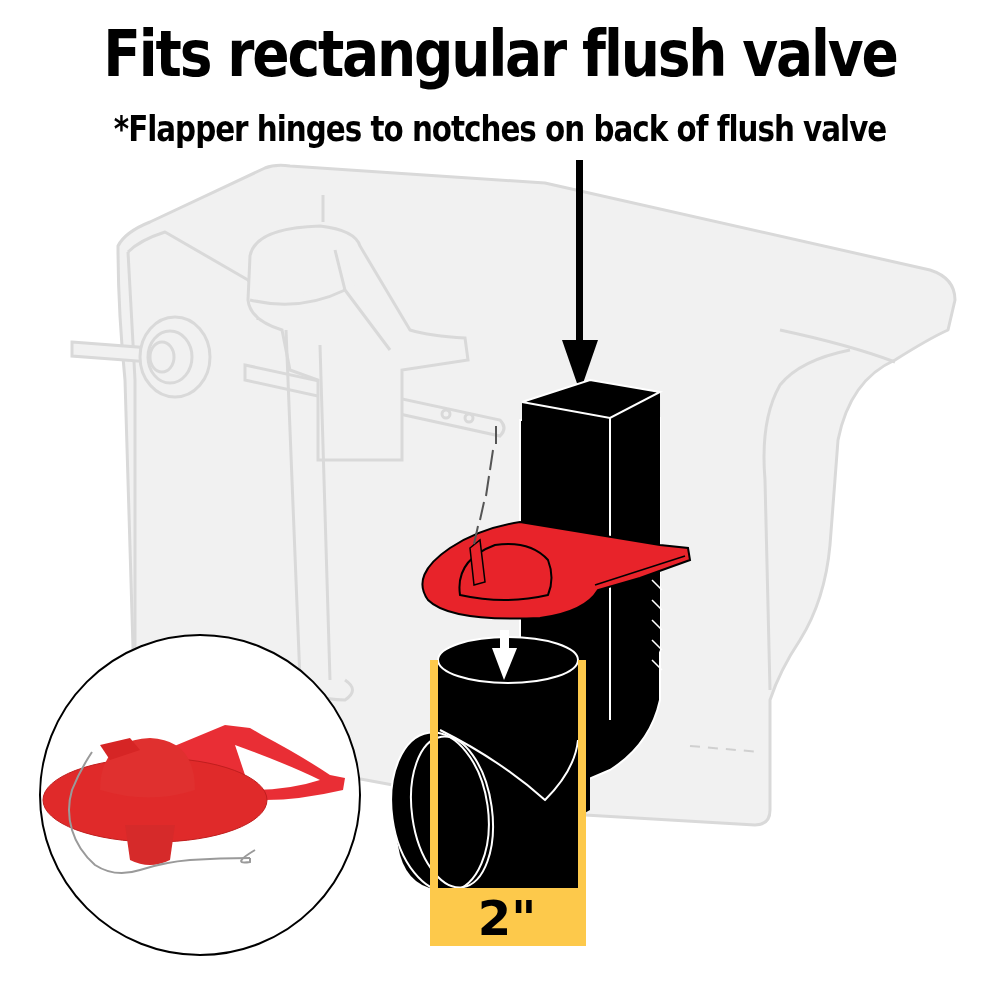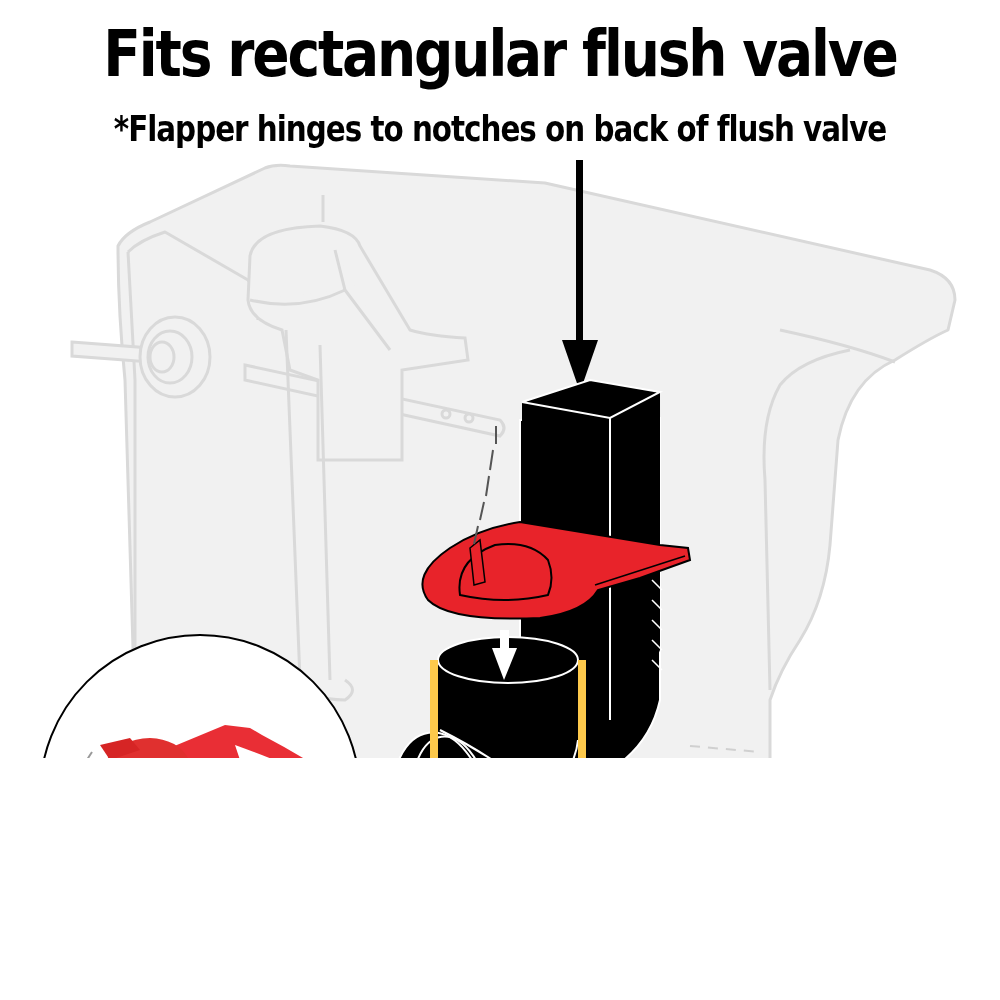--- a/index.html
+++ b/index.html
@@ -1,16 +1,16 @@
 <!DOCTYPE html>
 <html><head>
 <meta charset="utf-8">
 <style>
   html,body{margin:0;padding:0;background:#ffffff;}
-  #canvas{position:relative;width:1000px;height:758px;overflow:hidden;background:#fff;}
+  #canvas{position:relative;width:1000px;height:1000px;overflow:hidden;background:#fff;}
   .headline{position:absolute;left:0;top:22px;width:1000px;text-align:center;
     font-family:"DejaVu Sans",sans-serif;font-weight:bold;font-size:64px;letter-spacing:-2.5px;
     color:#000;line-height:1;transform:scaleX(0.86);transform-origin:center top;}
   .subline{position:absolute;left:0;top:112px;width:1000px;text-align:center;
     font-family:"DejaVu Sans",sans-serif;font-weight:bold;font-size:35px;letter-spacing:-1.2px;
     color:#000;line-height:1;transform:scaleX(0.84);transform-origin:center top;}
   svg{position:absolute;left:0;top:0;}
   .dim-label{position:absolute;left:430px;top:890px;width:154px;height:56px;text-align:center;
     font-family:"DejaVu Sans",sans-serif;font-weight:bold;font-size:48px;line-height:56px;color:#000;}
 </style>

